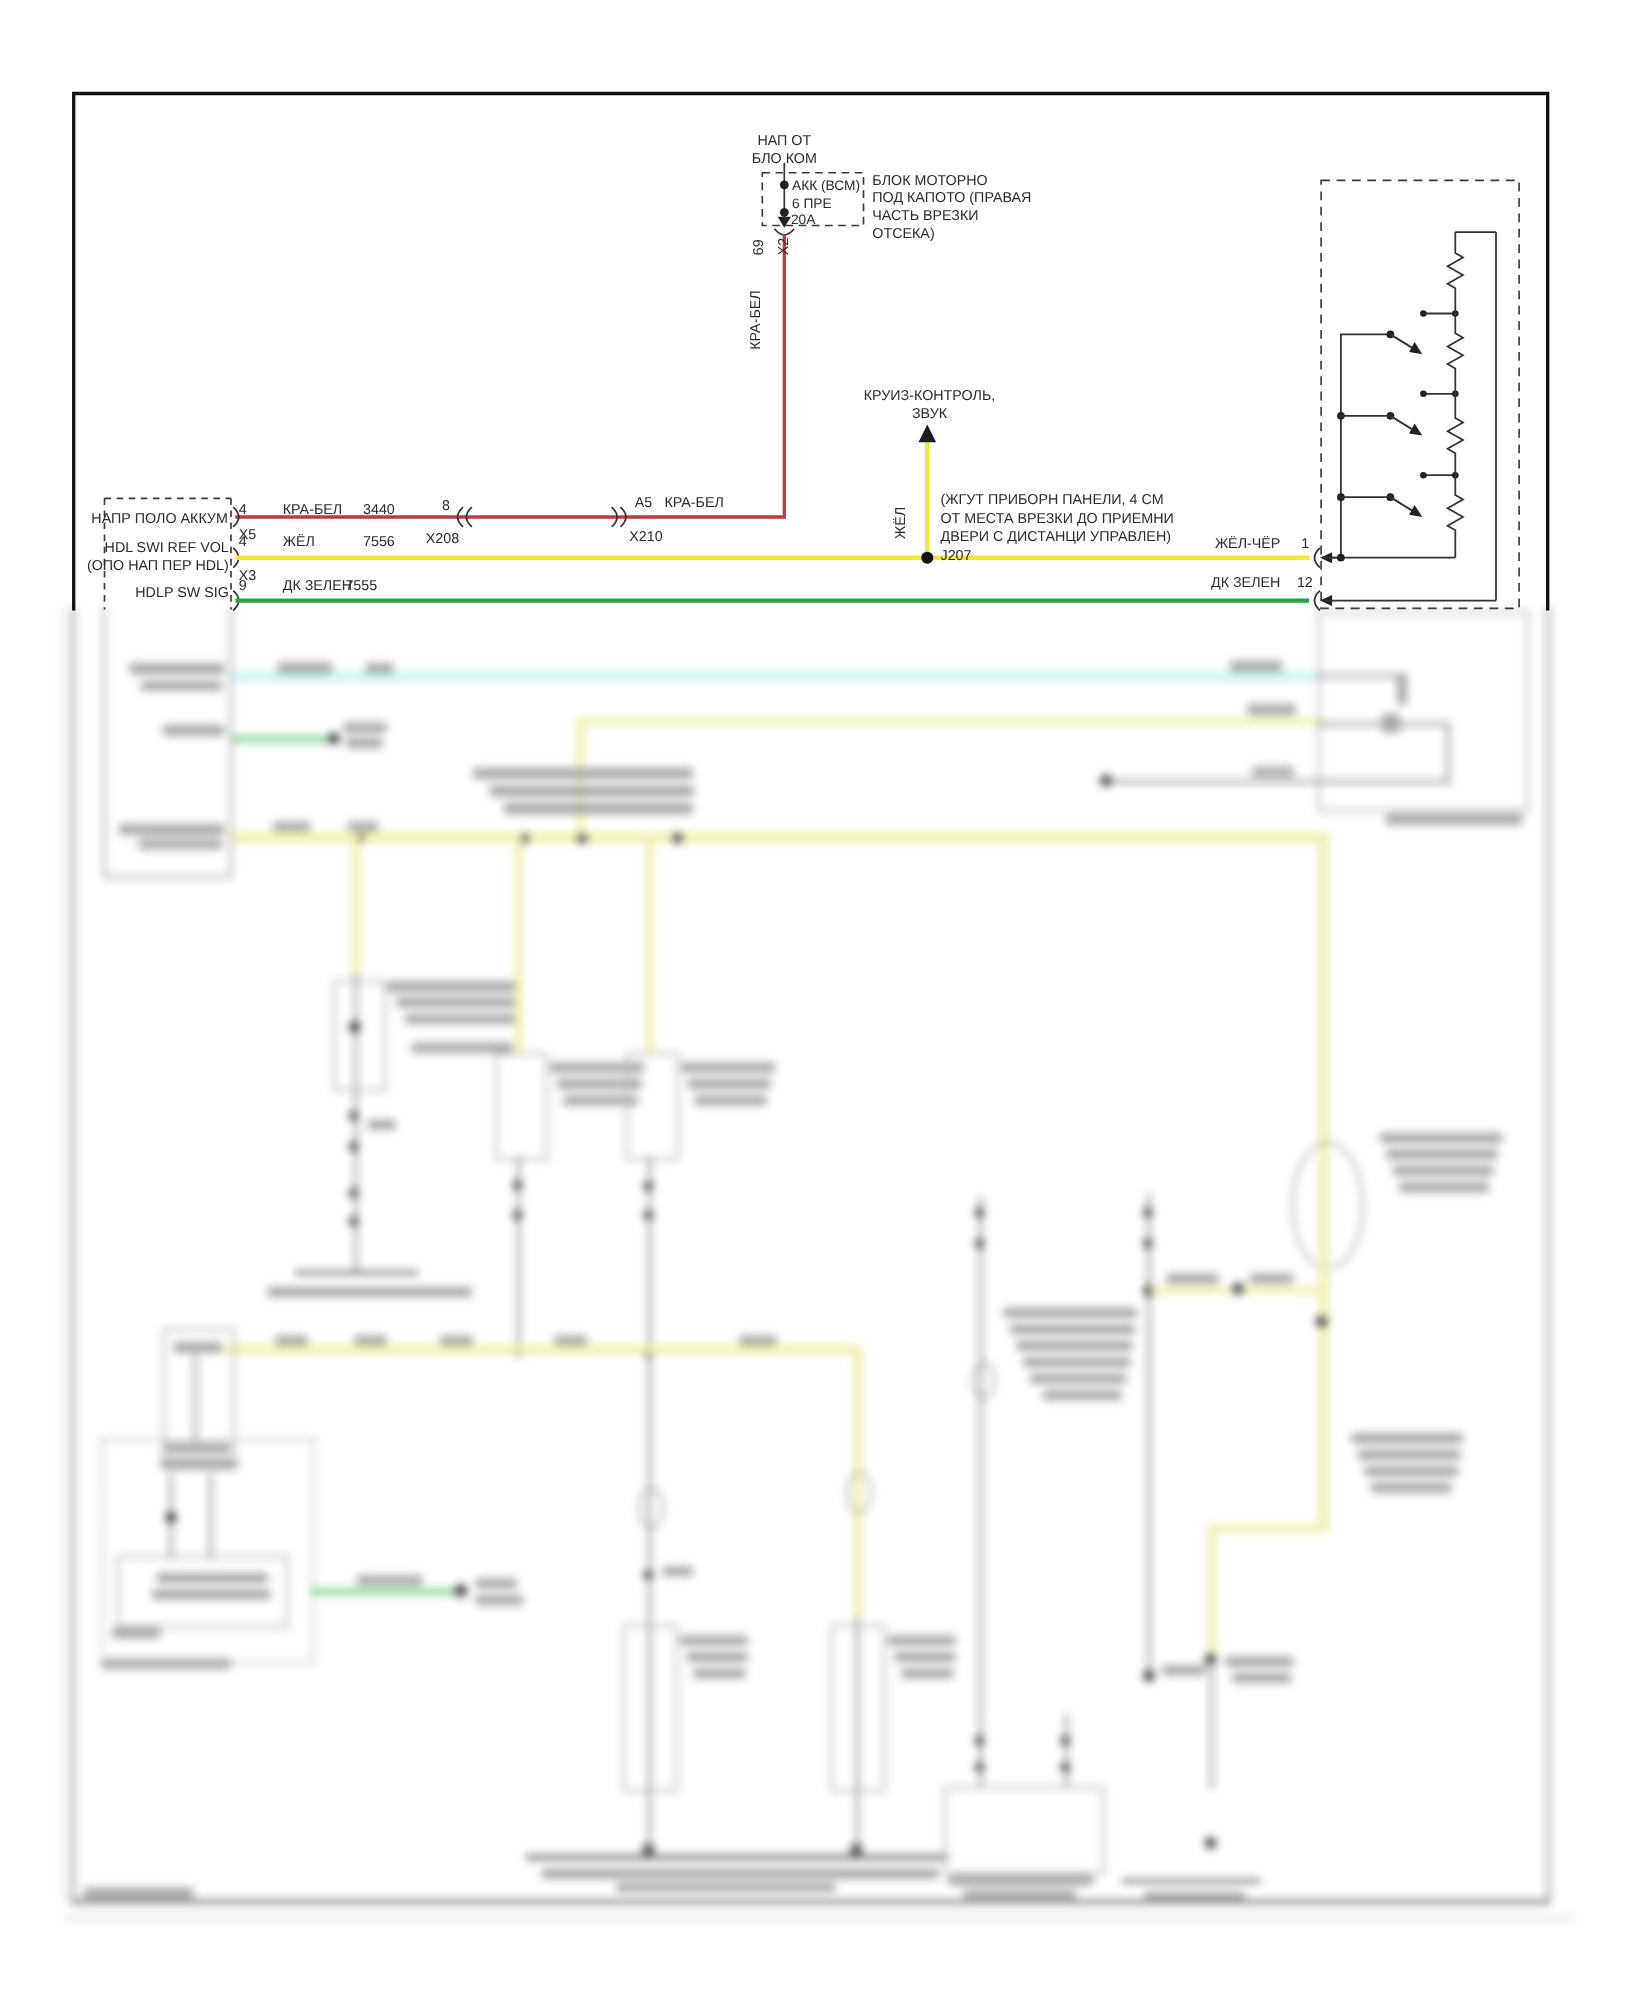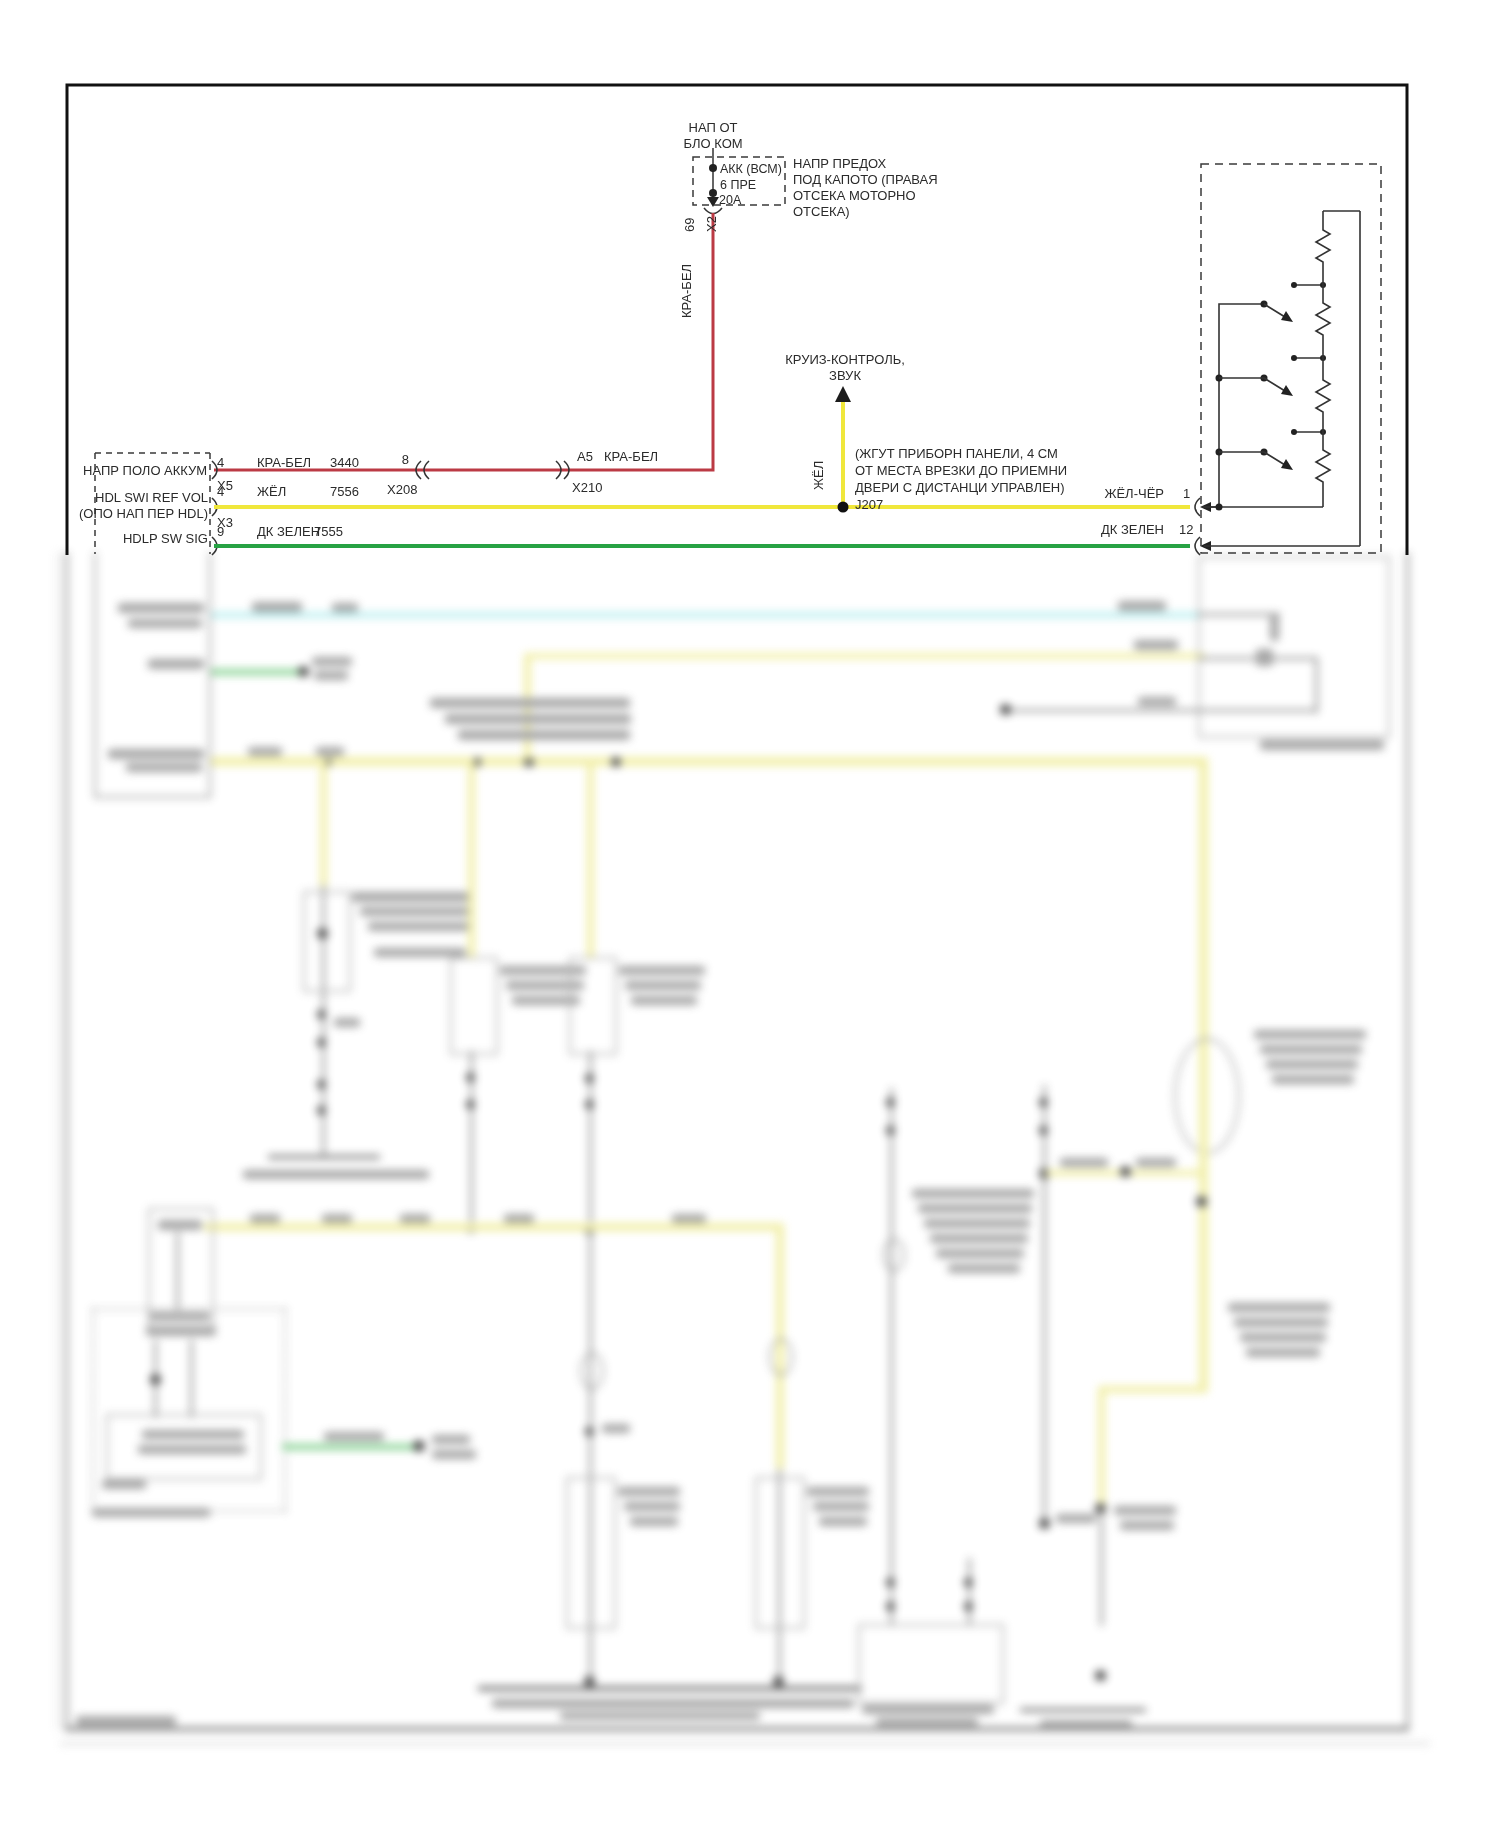--- a/index.html
+++ b/index.html
@@ -266,23 +266,23 @@
       <circle cx="1323" cy="432" r="3" fill="#222"></circle>
     <path d="M1323 211 V230 l7 4 l-14 8 l14 8 l-14 8 l7 4 V303 l7 4 l-14 8 l14 8 l-14 8 l7 4 V380 l7 4 l-14 8 l14 8 l-14 8 l7 4 V450 l7 4 l-14 8 l14 8 l-14 8 l7 4 V507" fill="none" stroke="#333" stroke-width="1.6"></path>
     <path d="M1323 211 H1360 M1360 211 V546" fill="none" stroke="#333" stroke-width="1.6"></path>
   </svg>
 
   <div class="txtlayer">
     <div class="t tc" style="left:653px;top:120px;width:120px;"><span>НАП ОТ</span><br><span>БЛО КОМ</span></div>
     <div class="t" style="left:720px;top:161px;font-size:12.5px;">АКК (ВСМ)</div>
     <div class="t" style="left:720px;top:177px;font-size:12.5px;">6 ПРЕ</div>
     <div class="t" style="left:719px;top:192px;font-size:12.5px;">20А</div>
-    <div class="t" style="left:793px;top:156px;">НАПР ПРЕДОХ</div>
+    <div class="t" style="left:793px;top:156px;">БЛОК МОТОРНО</div>
     <div class="t" style="left:793px;top:172px;">ПОД КАПОТО (ПРАВАЯ</div>
-    <div class="t" style="left:793px;top:188px;">ОТСЕКА МОТОРНО</div>
+    <div class="t" style="left:793px;top:188px;">ЧАСТЬ ВРЕЗКИ</div>
     <div class="t" style="left:793px;top:204px;">ОТСЕКА)</div>
     <div class="vt" style="left:697px;top:217px;">69</div>
     <div class="vt" style="left:719px;top:217px;">X2</div>
     <div class="vt" style="left:694px;top:303px;">КРА-БЕЛ</div>
 
     <div class="t tr" style="left:83px;top:463px;width:114px;">НАПР ПОЛО АККУМ</div>
     <div class="t" style="left:217px;top:455px;">4</div>
     <div class="t" style="left:217px;top:478px;">X5</div>
     <div class="t" style="left:257px;top:455px;">КРА-БЕЛ</div>
     <div class="t" style="left:330px;top:455px;">3440</div>

